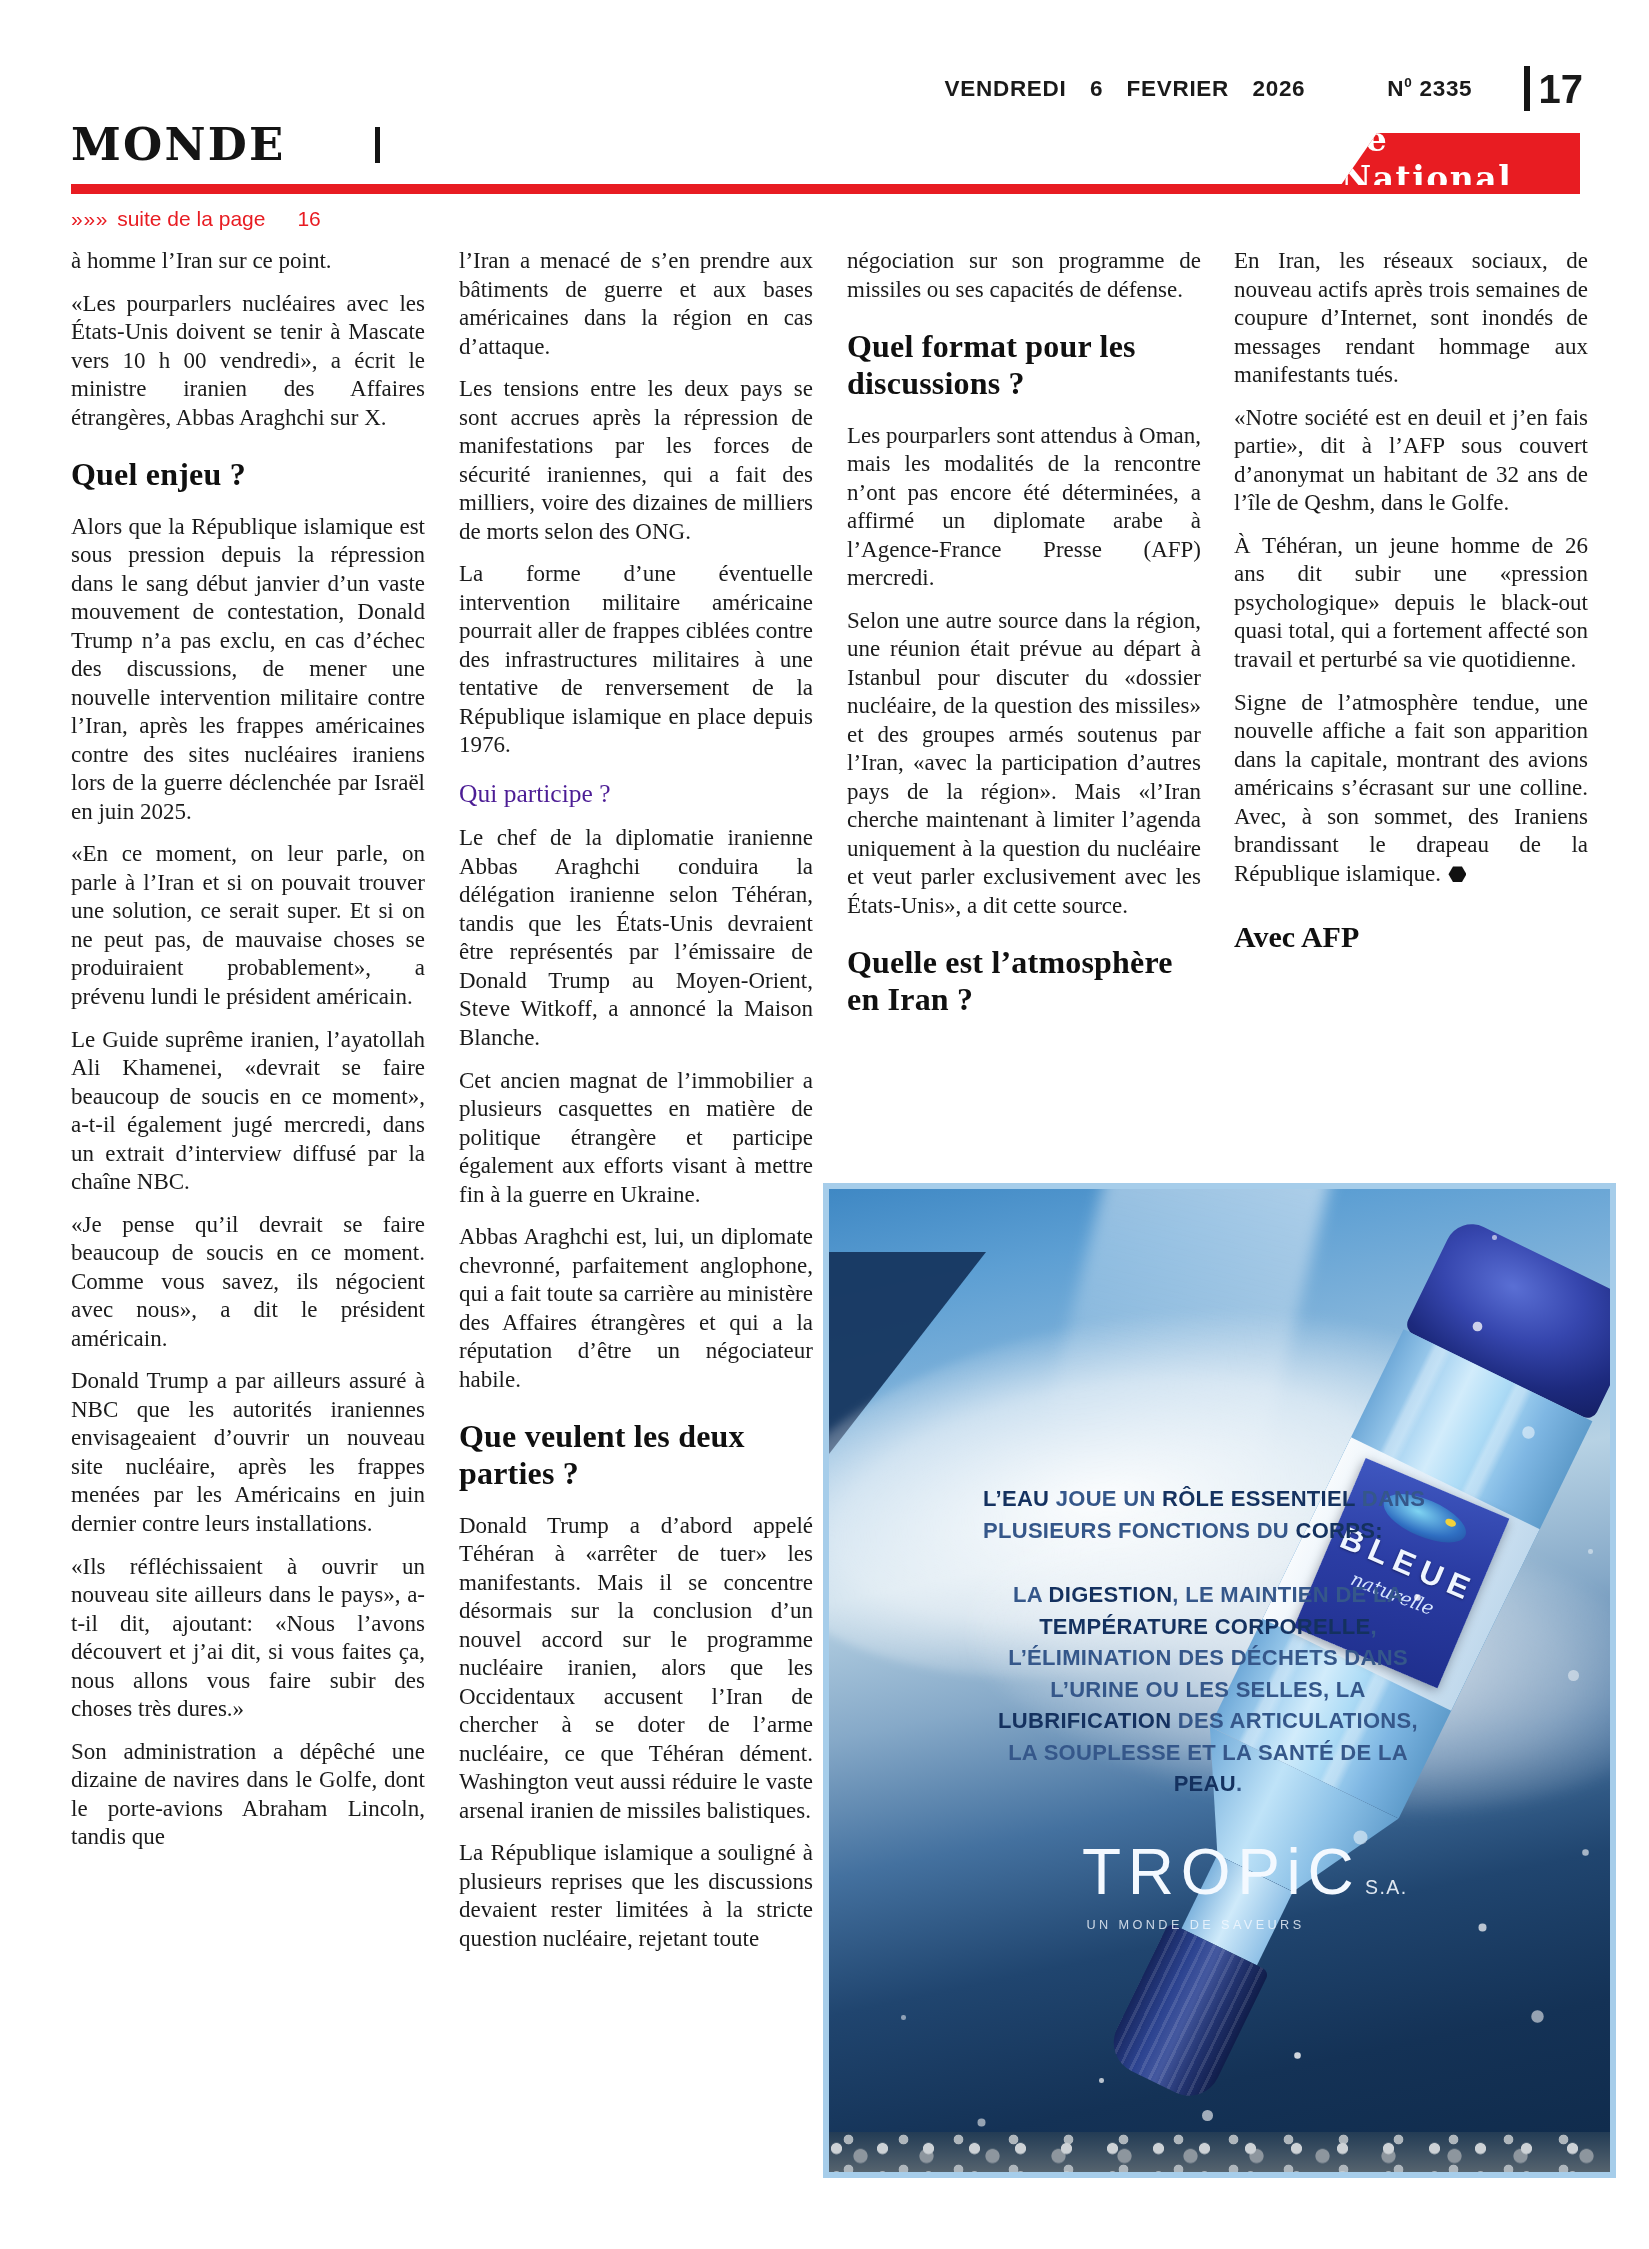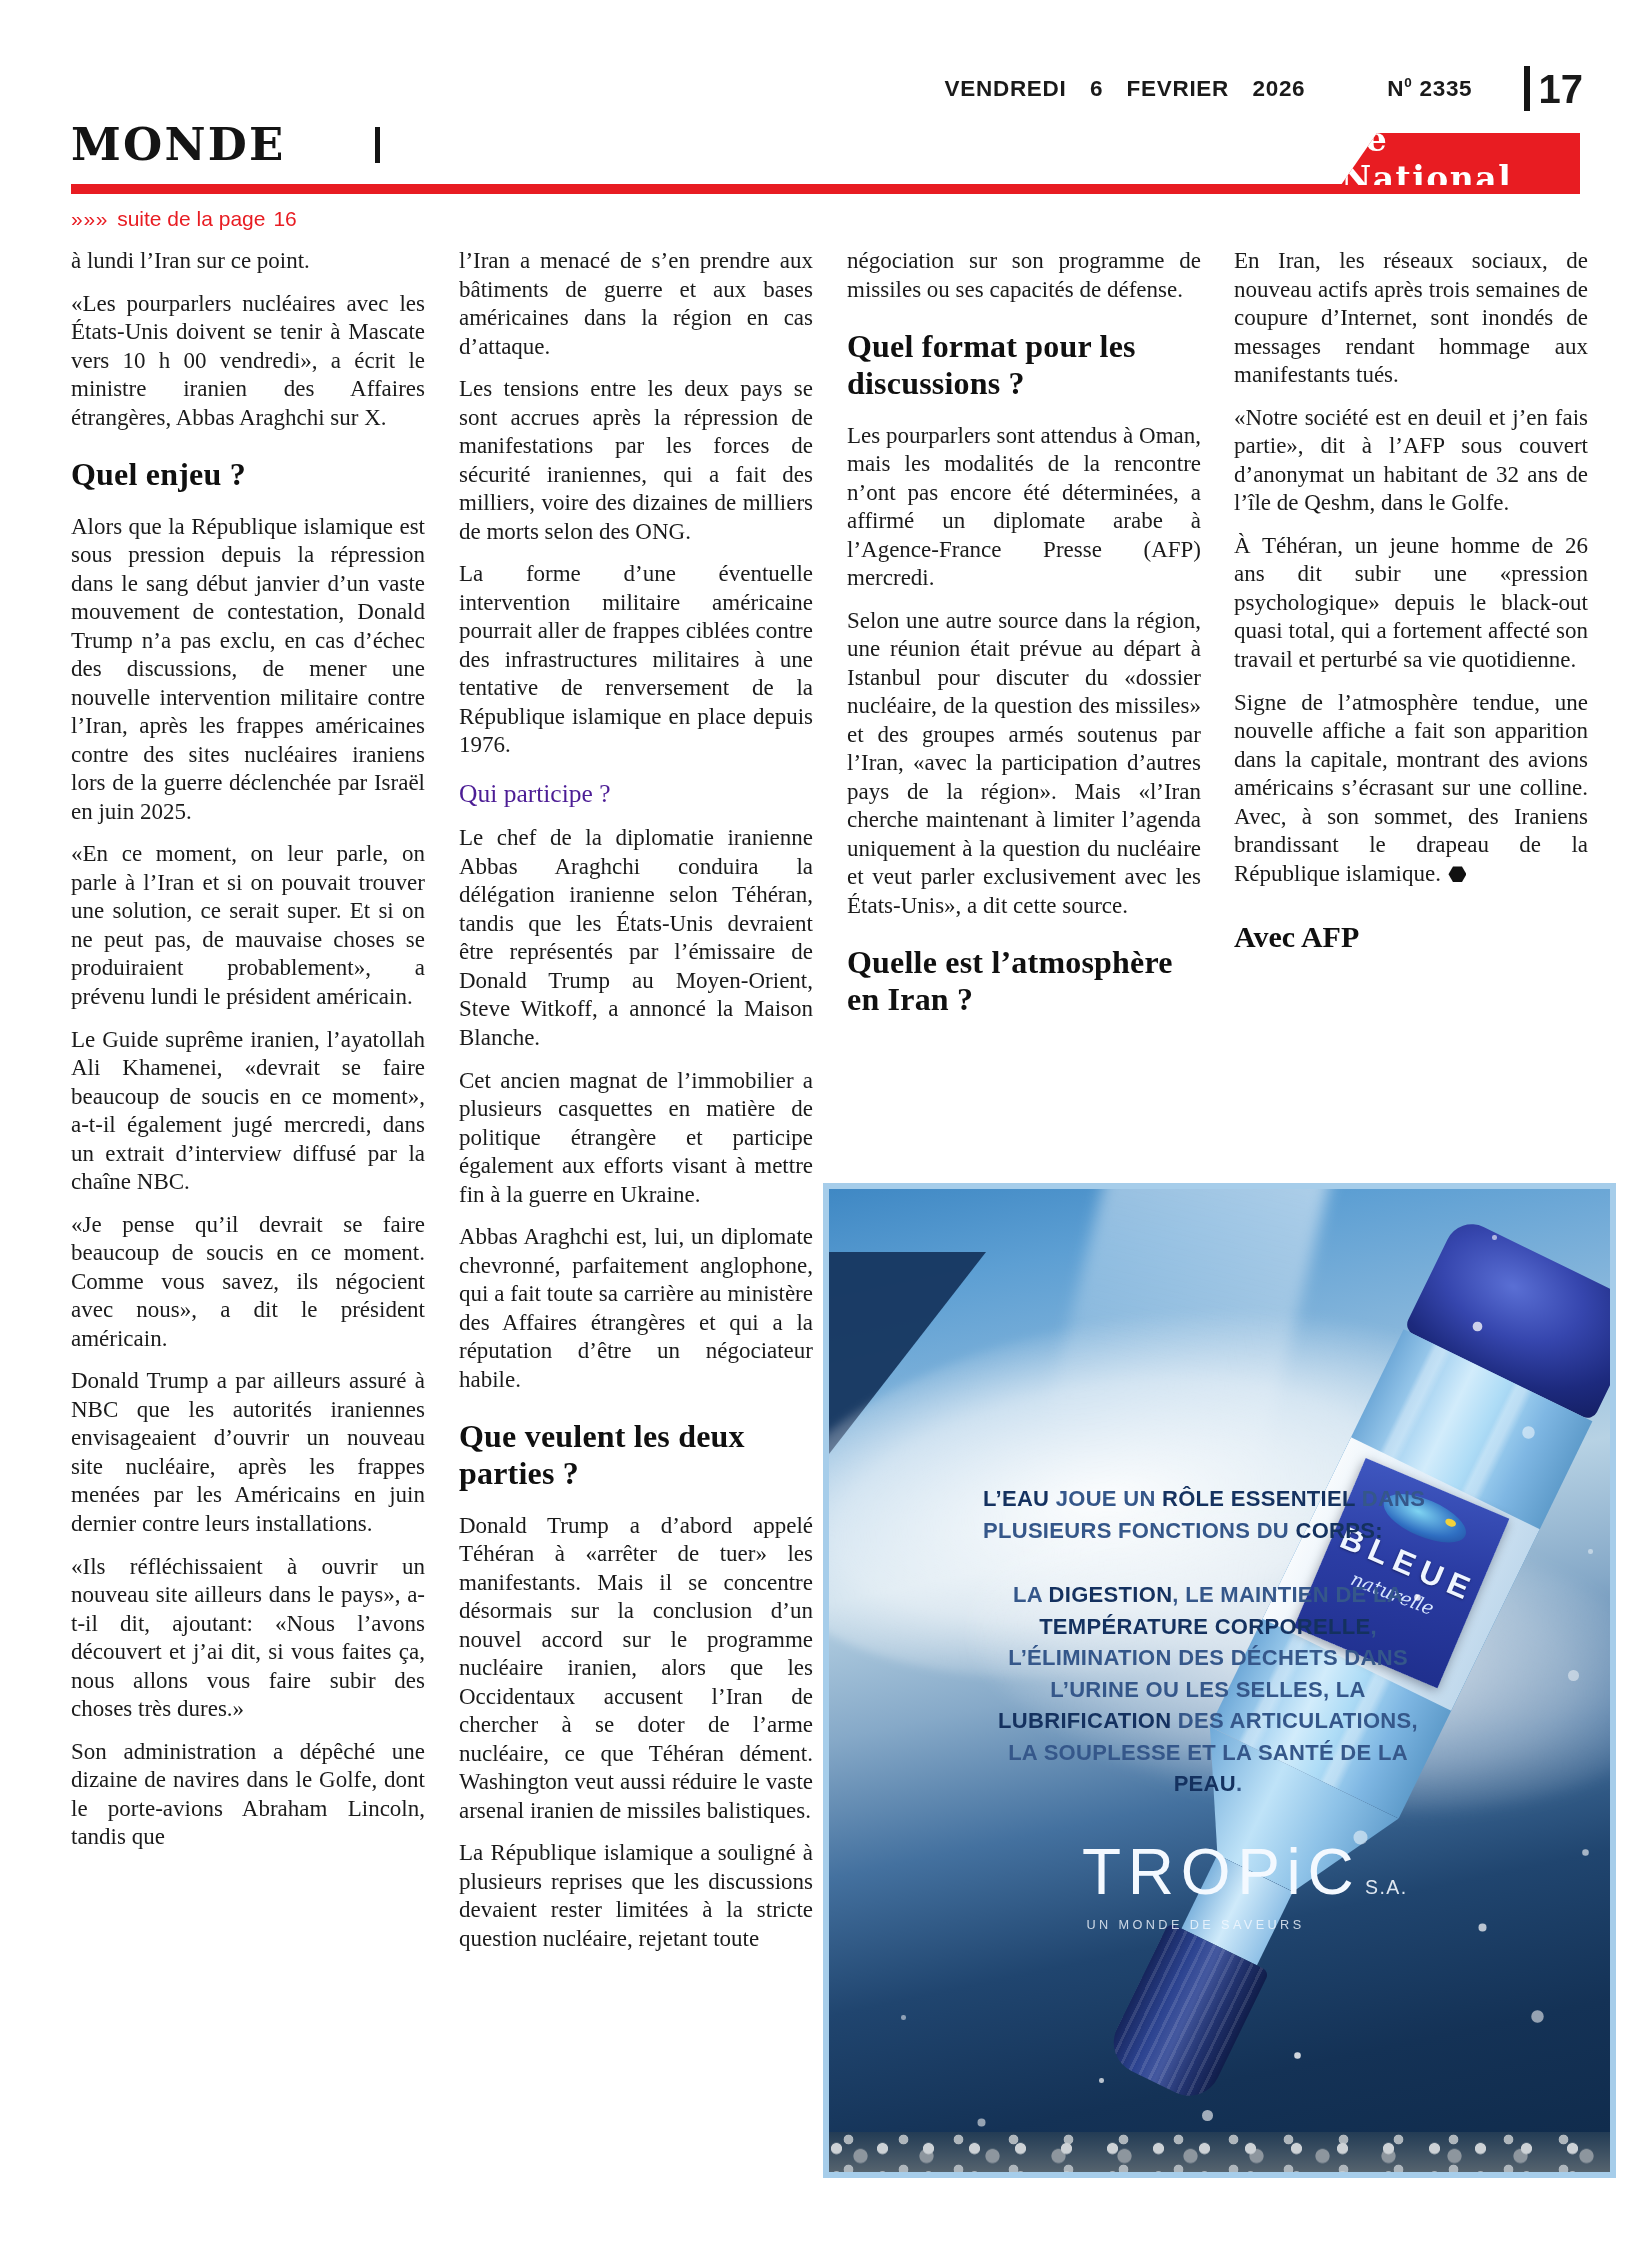--- a/index.html
+++ b/index.html
@@ -24,21 +24,21 @@
   .red-rule{position:absolute;left:71px;top:184px;width:1509px;height:9.7px;background:#e81c22;}
   .brand-banner{position:absolute;top:133px;left:1341px;width:239px;height:52px;background:#e81c22;
       clip-path:polygon(36px 0,100% 0,100% 100%,0 100%);
       display:flex;align-items:center;justify-content:flex-end;padding-right:0;box-sizing:border-box;}
   .brand-banner span{font-family:"DejaVu Serif",serif;font-weight:bold;color:#ffffff;
       font-size:33px;letter-spacing:1.5px;word-spacing:7.5px;margin-right:13.5px;}
 
   .continuation{position:absolute;left:71px;top:207px;font-family:"Liberation Sans",sans-serif;
       color:#e81c22;font-size:21px;display:flex;align-items:baseline;}
   .cont-arrows{letter-spacing:0.7px;margin-right:9px;}
-  .cont-page{margin-left:8px;}
+  .cont-page{margin-left:32px;}
 
   
   .col{position:absolute;top:247px;width:354px;}
   .col[data-column="0"]{left:71px;}
   .col[data-column="1"]{left:459px;}
   .col[data-column="2"]{left:847px;}
   .col[data-column="3"]{left:1234px;}
 
   .body-p{font-size:23px;line-height:28.5px;text-align:justify;margin:0 0 14.2px;color:#1b1b1b;}
   .col-h2{font-family:Liberation Serif, serif;font-weight:bold;font-size:32px;line-height:37px;
@@ -156,21 +156,21 @@
   </div>
 
   <div class="continuation">
     <span class="cont-arrows">»»»</span>
     <span class="cont-text">suite de la page</span>
     <span class="cont-page">16</span>
   </div>
 
   <main>
     <section class="col" data-column="0">
-        <p class="body-p">à lundi l’Iran sur ce point.</p>
+        <p class="body-p">à homme l’Iran sur ce point.</p>
         <p class="body-p">«Les pourparlers nucléaires avec les États-Unis doivent se tenir à Mascate vers 10 h 00 vendredi», a écrit le ministre iranien des Affaires étrangères, Abbas Araghchi sur X.</p>
         <h2 class="col-h2">Quel enjeu ?</h2>
         <p class="body-p">Alors que la République islamique est sous pression depuis la répression dans le sang début janvier d’un vaste mouvement de contestation, Donald Trump n’a pas exclu, en cas d’échec des discussions, de mener une nouvelle intervention militaire contre l’Iran, après les frappes américaines contre des sites nucléaires iraniens lors de la guerre déclenchée par Israël en juin 2025.</p>
         <p class="body-p">«En ce moment, on leur parle, on parle à l’Iran et si on pouvait trouver une solution, ce serait super. Et si on ne peut pas, de mauvaise choses se produiraient probablement», a prévenu lundi le président américain.</p>
         <p class="body-p">Le Guide suprême iranien, l’ayatollah Ali Khamenei, «devrait se faire beaucoup de soucis en ce moment», a-t-il également jugé mercredi, dans un extrait d’interview diffusé par la chaîne NBC.</p>
         <p class="body-p">«Je pense qu’il devrait se faire beaucoup de soucis en ce moment. Comme vous savez, ils négocient avec nous», a dit le président américain.</p>
         <p class="body-p">Donald Trump a par ailleurs assuré à NBC que les autorités iraniennes envisageaient d’ouvrir un nouveau site nucléaire, après les frappes menées par les Américains en juin dernier contre leurs installations.</p>
         <p class="body-p">«Ils réfléchissaient à ouvrir un nouveau site ailleurs dans le pays», a-t-il dit, ajoutant: «Nous l’avons découvert et j’ai dit, si vous faites ça, nous allons vous faire subir des choses très dures.»</p>
         <p class="body-p">Son administration a dépêché une dizaine de navires dans le Golfe, dont le porte-avions Abraham Lincoln, tandis que</p>
       </section>

